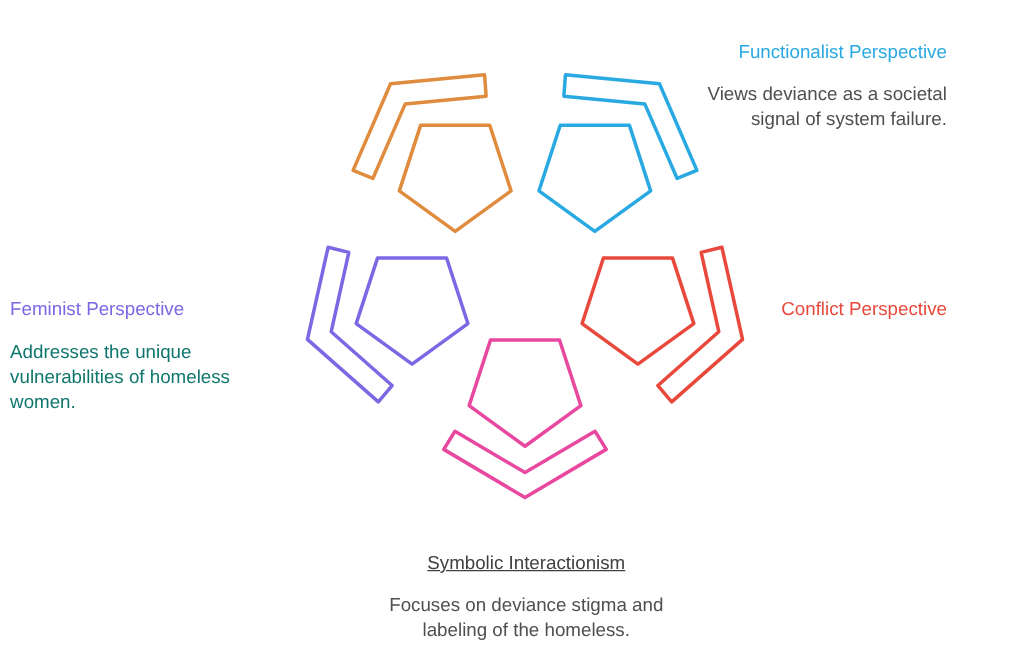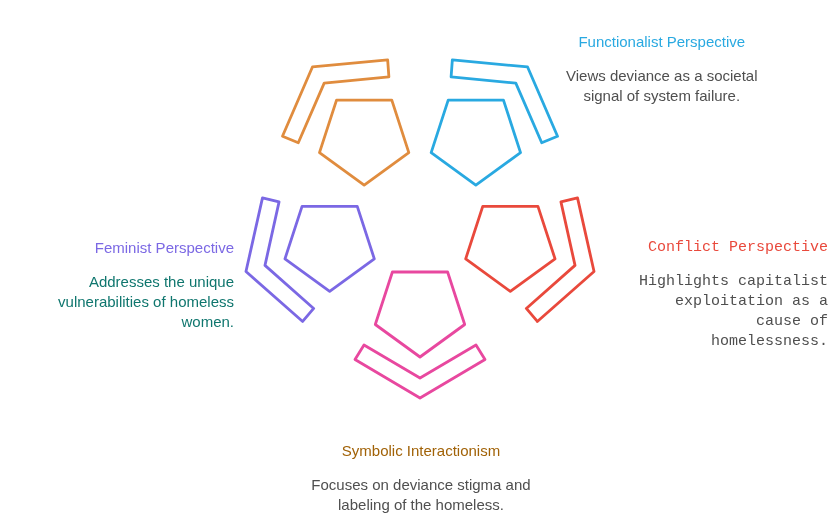--- a/index.html
+++ b/index.html
@@ -25,23 +25,23 @@
     white-space: nowrap;
   }
   .item-desc {
     font-size: 15px;
     line-height: 20px;
     margin: 0;
     white-space: pre-line;
   }
   
   #blk-caste         { top: 32px;  right: 554px; text-align: right; }
-  #blk-functionalist { top: 32px;  left: 566px;  text-align: center; }
-  #blk-feminist      { top: 238px; right: 594px; text-align: right; }
-  #blk-conflict      { top: 238px; left: 625px;  text-align: right; font-family: Liberation Mono, monospace; }
+  #blk-functionalist { top: 32px;  left: 566px;  text-align: right; }
+  #blk-feminist      { top: 238px; right: 644px; text-align: left; }
+  #blk-conflict      { top: 238px; left: 625px;  text-align: center; }
   #blk-symbolic      { top: 441px; left: 421px;  text-align: center; transform: translateX(-50%); }
 </style>
 </head>
 <body>
 
 <div id="canvas">
 
   <svg id="shape-layer" width="828" height="523" viewBox="0 0 828 523" xmlns="http://www.w3.org/2000/svg">
     <defs>
 
@@ -66,24 +66,21 @@
 
   <div class="text-block" id="blk-feminist">
     <div class="item-title" style="color: rgb(123, 104, 228);">Feminist Perspective</div>
     <div class="item-desc" style="color: #0f766e;">Addresses the unique
 vulnerabilities of homeless
 women.</div>
   </div>
 
   <div class="text-block" id="blk-conflict">
     <div class="item-title" style="color: rgb(233, 73, 60);">Conflict Perspective</div>
-    <div class="item-desc" style="color: rgb(79, 79, 79);">Highlights capitalist
-exploitation as a cause of
-homelessness.</div>
   </div>
 
   <div class="text-block" id="blk-symbolic">
-    <div class="item-title" style="color: #a16207;">Symbolic Interactionism</div>
+    <div class="item-title" style="color: #404040; text-decoration: underline;">Symbolic Interactionism</div>
     <div class="item-desc" style="color: rgb(79, 79, 79);">Focuses on deviance stigma and
 labeling of the homeless.</div>
   </div>
 
 </div>
 
 </body></html>

